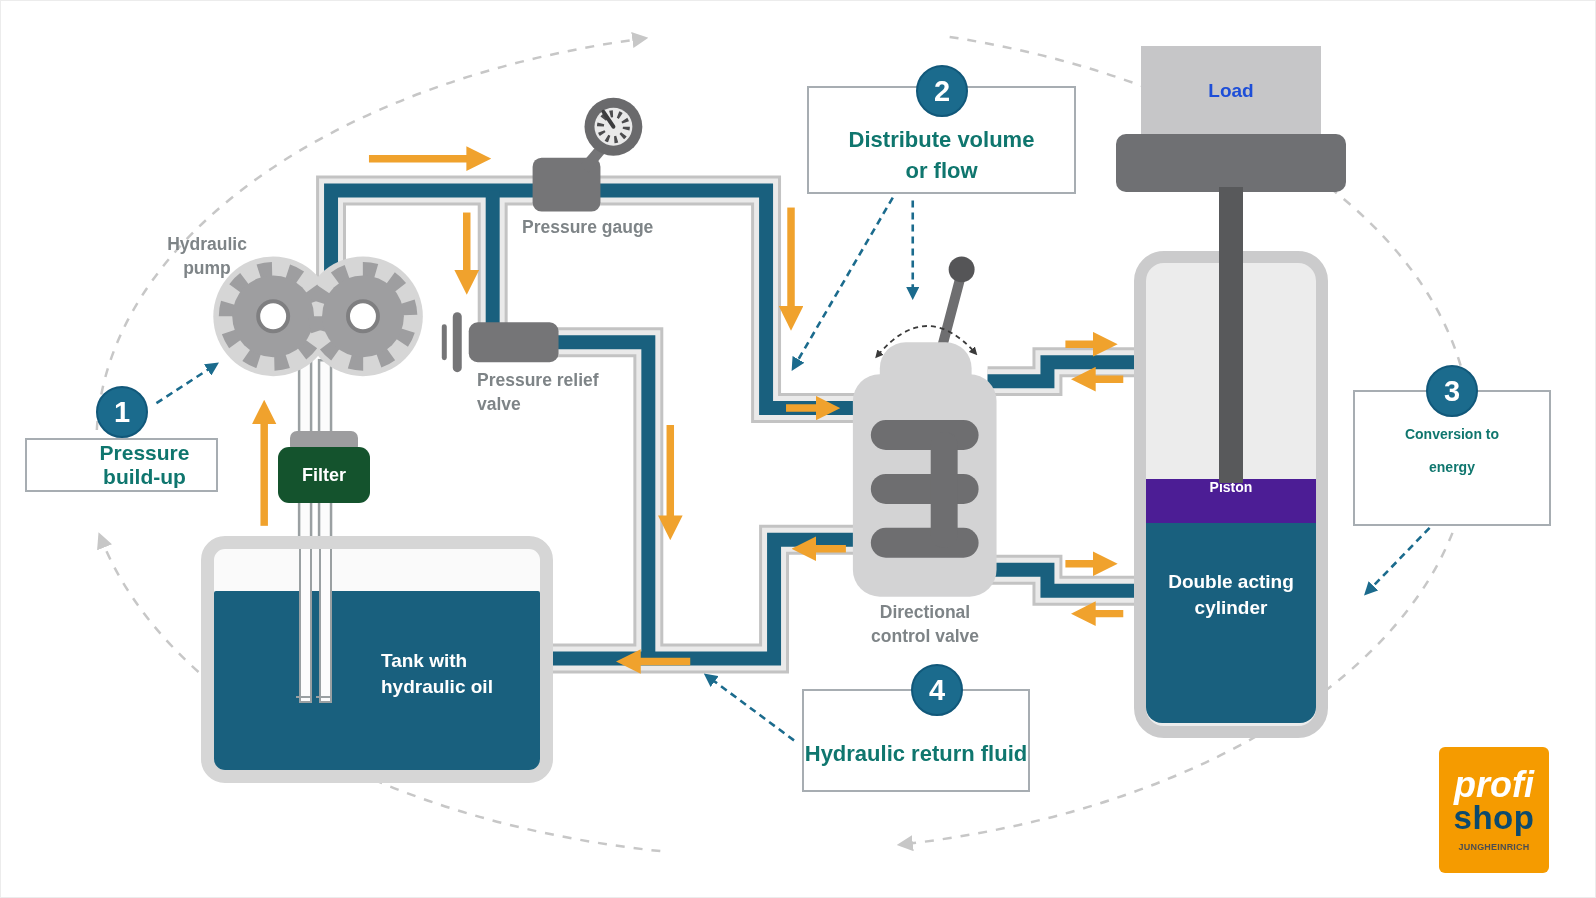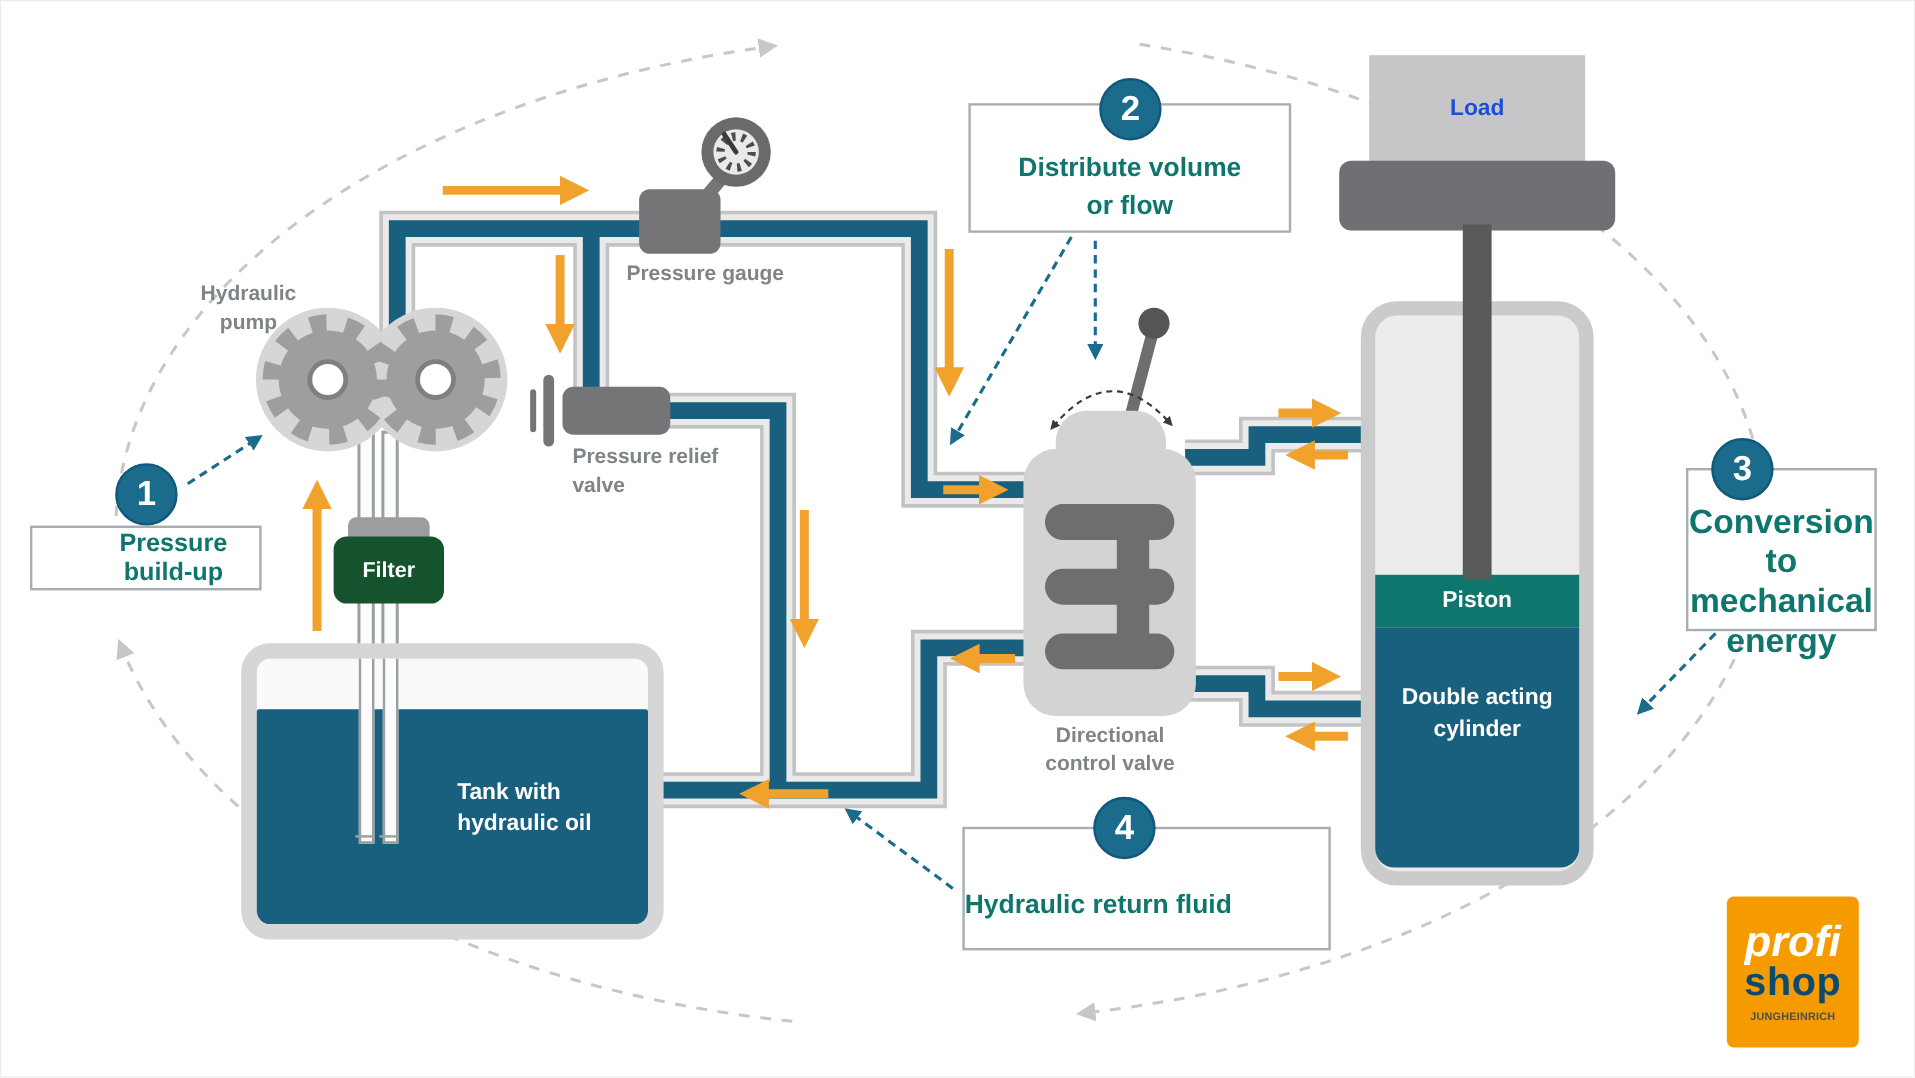--- a/index.html
+++ b/index.html
@@ -39,42 +39,42 @@
   .tube::after{content:"";position:absolute;left:-5px;bottom:3px;width:15px;border-top:2.5px solid #9aa0a2;}
   .tube-1{left:85px;}
   .tube-2{left:105px;}
   .tank-label{position:absolute;left:380px;top:647px;font-size:19px;line-height:26px;}
 
   .load{position:absolute;left:1140px;top:45px;width:180px;height:90px;background:#c6c6c8;
         display:flex;align-items:center;justify-content:center;color:#1d4ed8;font-weight:700;font-size:19px;}
   .mount{position:absolute;left:1115px;top:133px;width:230px;height:58px;background:#6f7073;border-radius:10px;}
   .cylinder{position:absolute;left:1133px;top:250px;width:194px;height:487px;border:12px solid #cbcbcc;
         border-radius:30px;background:#ececec;box-sizing:border-box;}
-  .piston{position:absolute;left:0;right:0;top:216px;height:44px;background:#0f766e;
-        display:flex;align-items:center;justify-content:center;font-size:19px;}
+  .piston{position:absolute;left:0;right:0;top:216px;height:44px;background:#4c1d95;
+        display:flex;align-items:flex-start;justify-content:center;font-size:14px;}
   .cyl-oil{position:absolute;left:0;right:0;top:260px;bottom:3px;background:var(--pipe-teal,#19607e);
         border-radius:0 0 16px 16px;}
   .rod{position:absolute;left:1218px;top:186px;width:24px;height:296px;background:#58595b;}
   .cyl-label{position:absolute;left:1145px;top:568px;width:170px;text-align:center;font-size:19px;line-height:26px;}
 
   .badge{position:absolute;width:52px;height:52px;border-radius:50%;background:var(--badge-teal,#1b6b8d);
         border:2px solid #11587a;color:#fff;font-weight:700;font-size:29px;display:flex;align-items:center;
         justify-content:center;z-index:5;box-sizing:border-box;}
   .badge-1{left:95px;top:385px;}
   .badge-2{left:915px;top:64px;}
   .badge-3{left:1425px;top:364px;}
   .badge-4{left:910px;top:663px;}
 
   .callout{position:absolute;background:#fff;border:2px solid #a7adb2;color:#0f766e;font-weight:700;
         text-align:center;box-sizing:border-box;z-index:4;}
   .callout-1{left:24px;top:437px;width:193px;height:54px;font-size:21px;display:flex;align-items:center;justify-content:center;padding-left:46px;}
   .callout-2{left:806px;top:85px;width:269px;height:108px;font-size:22px;line-height:31px;padding-top:36px;}
-  .callout-3{left:1404px;top:389px;width:159px;height:136px;font-size:28px;line-height:33px;padding-top:26px;}
-  .callout-4{left:801px;top:688px;width:307px;height:103px;font-size:22px;display:flex;align-items:center;
-        padding-top:26px;}
+  .callout-3{left:1352px;top:389px;width:198px;height:136px;font-size:14px;line-height:33px;padding-top:26px;}
+  .callout-4{left:801px;top:688px;width:228px;height:103px;font-size:22px;display:flex;align-items:center;
+        justify-content:center;padding-top:26px;}
 
   .logo{position:absolute;left:1438px;top:746px;width:110px;height:126px;background:var(--logo-orange,#f59b00);
         border-radius:6px;display:flex;flex-direction:column;align-items:center;justify-content:center;z-index:6;}
   .logo-profi{color:#fff;font-style:italic;font-weight:700;font-size:36px;line-height:34px;}
   .logo-shop{color:#0c4a6e;font-weight:700;font-size:33px;line-height:32px;letter-spacing:.5px;}
   .logo-brand{color:#4d4e50;font-weight:700;font-size:9px;margin-top:8px;letter-spacing:.2px;}
 </style>
 </head>
 <body>
 
@@ -253,21 +253,20 @@
   <div class="badge badge-1">1</div>
 
   <div class="callout callout-2">
     <div>Distribute volume</div>
     <div>or flow</div>
   </div>
   <div class="badge badge-2">2</div>
 
   <div class="callout callout-3">
     <div>Conversion to</div>
-    <div>mechanical</div>
     <div>energy</div>
   </div>
   <div class="badge badge-3">3</div>
 
   <div class="callout callout-4">
     <span>Hydraulic return fluid</span>
   </div>
   <div class="badge badge-4">4</div>
 
   <div class="logo">

